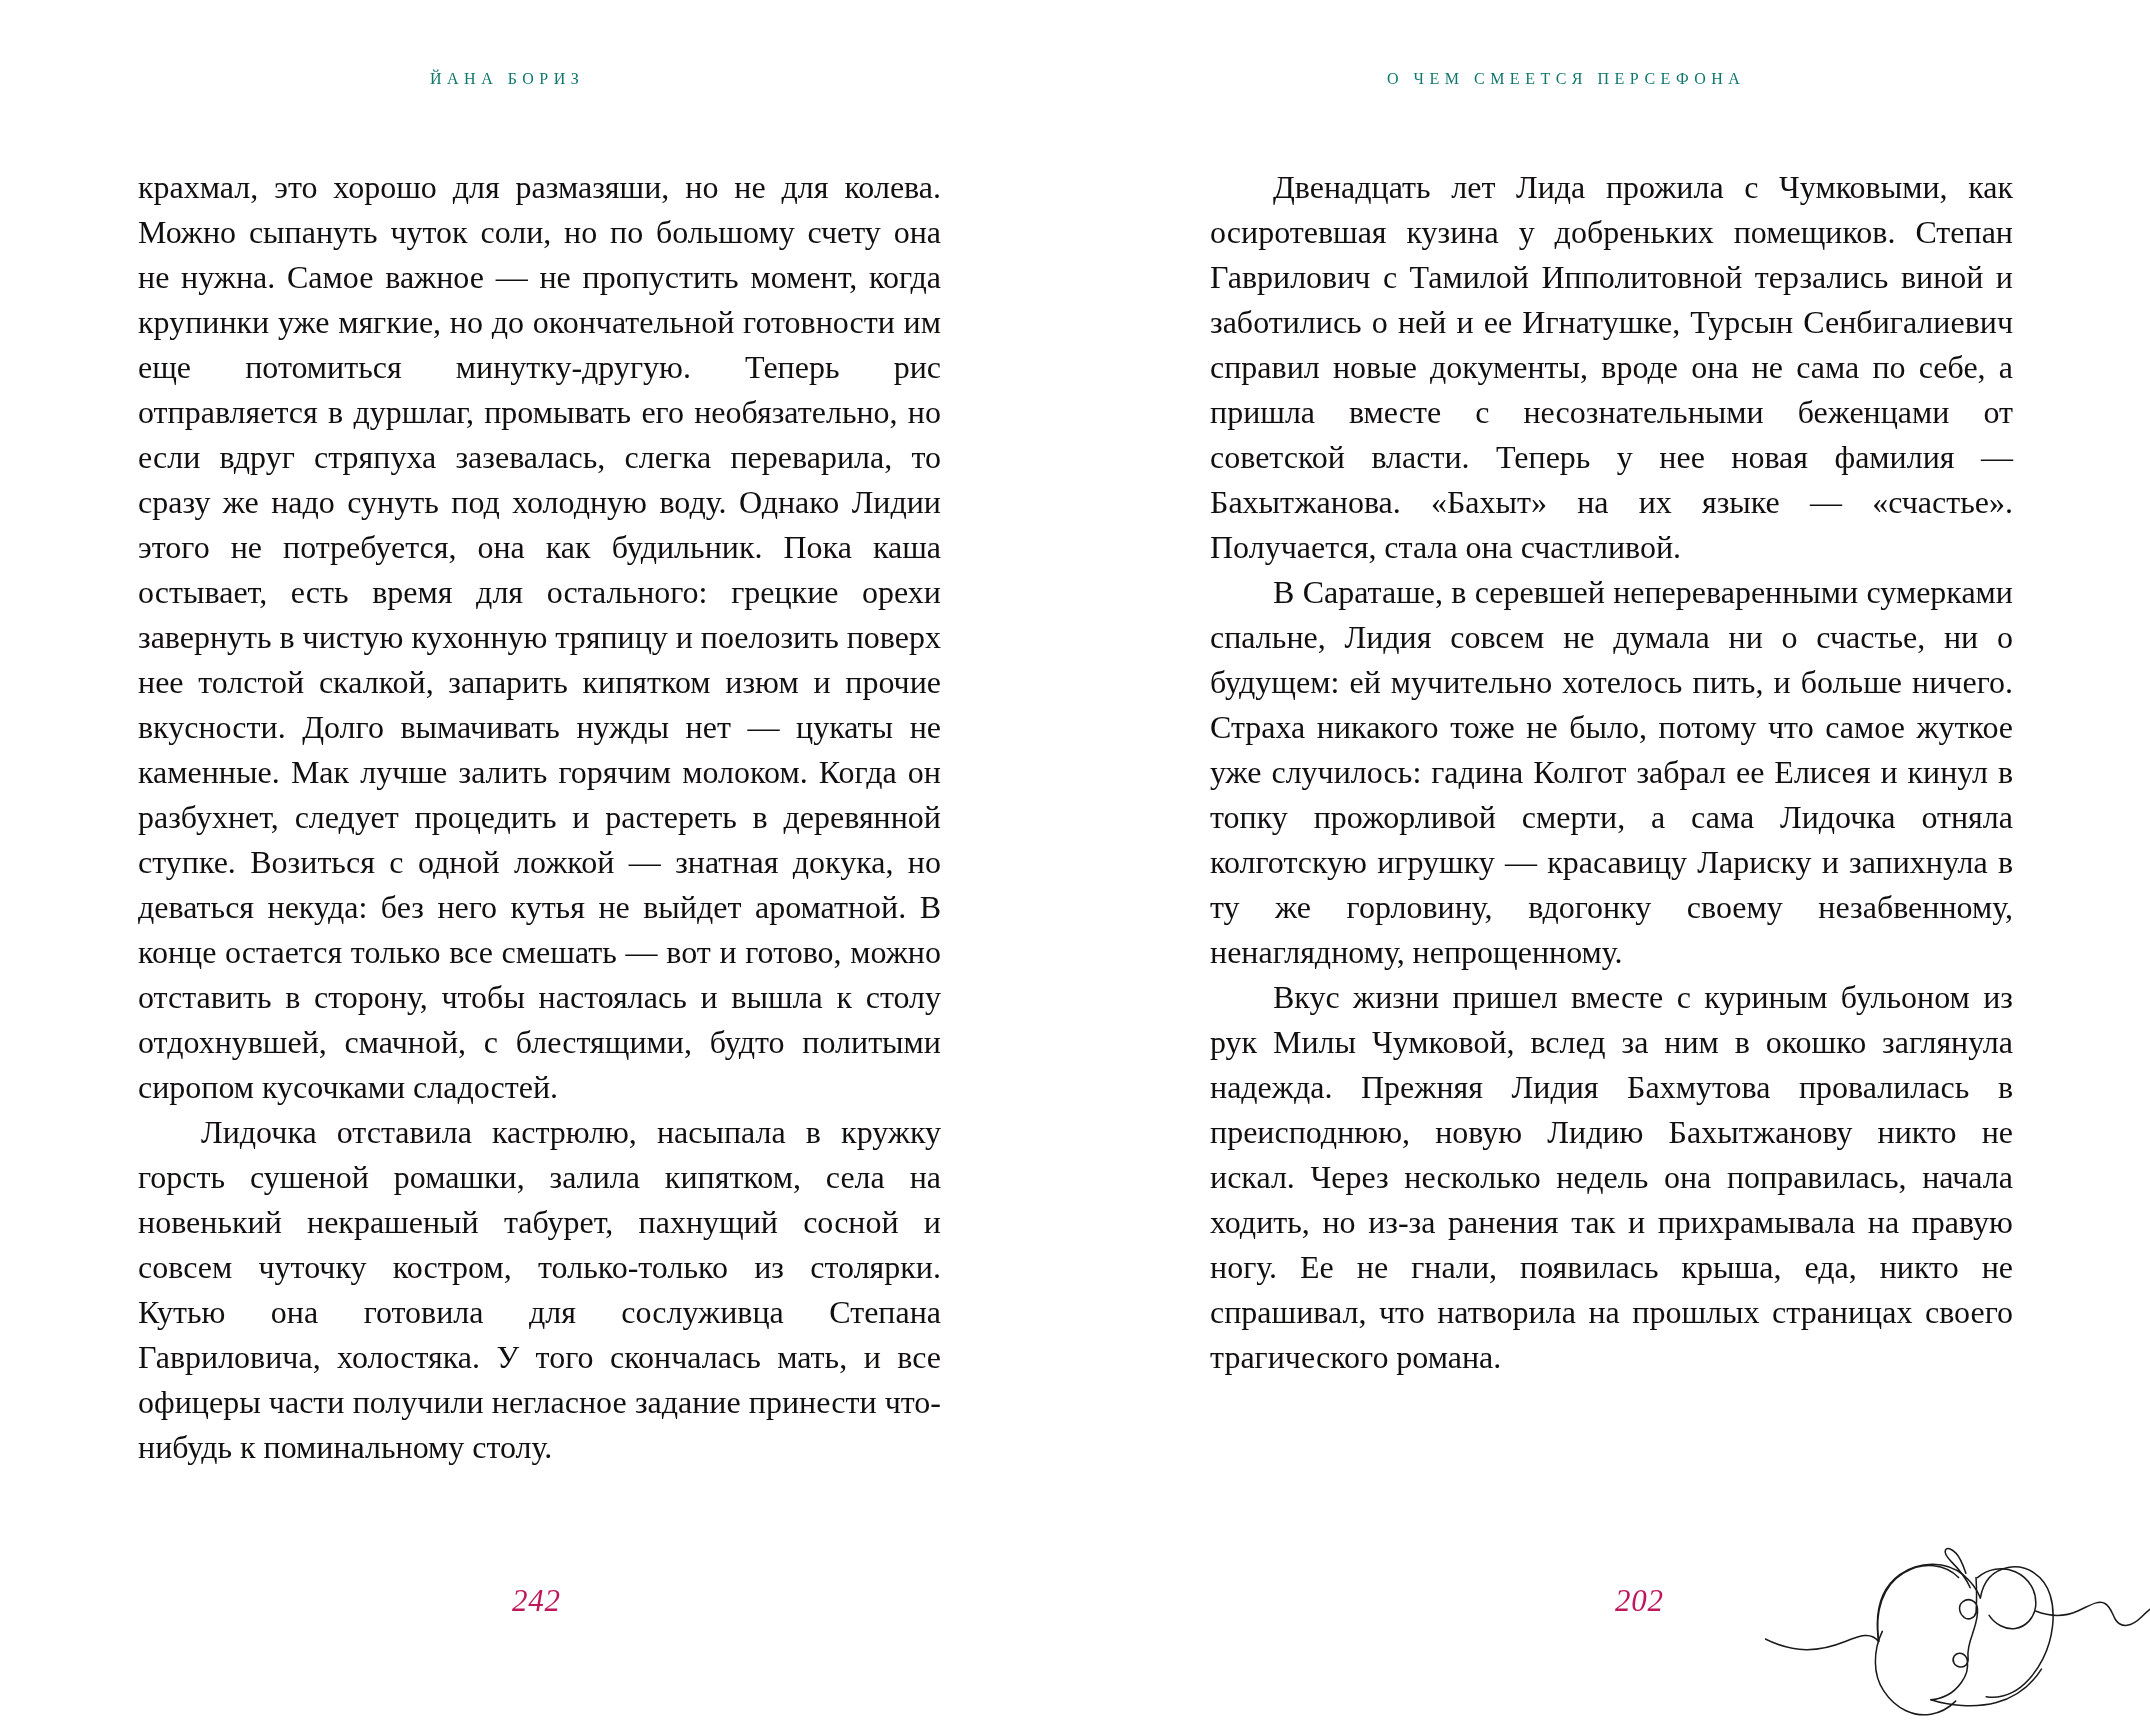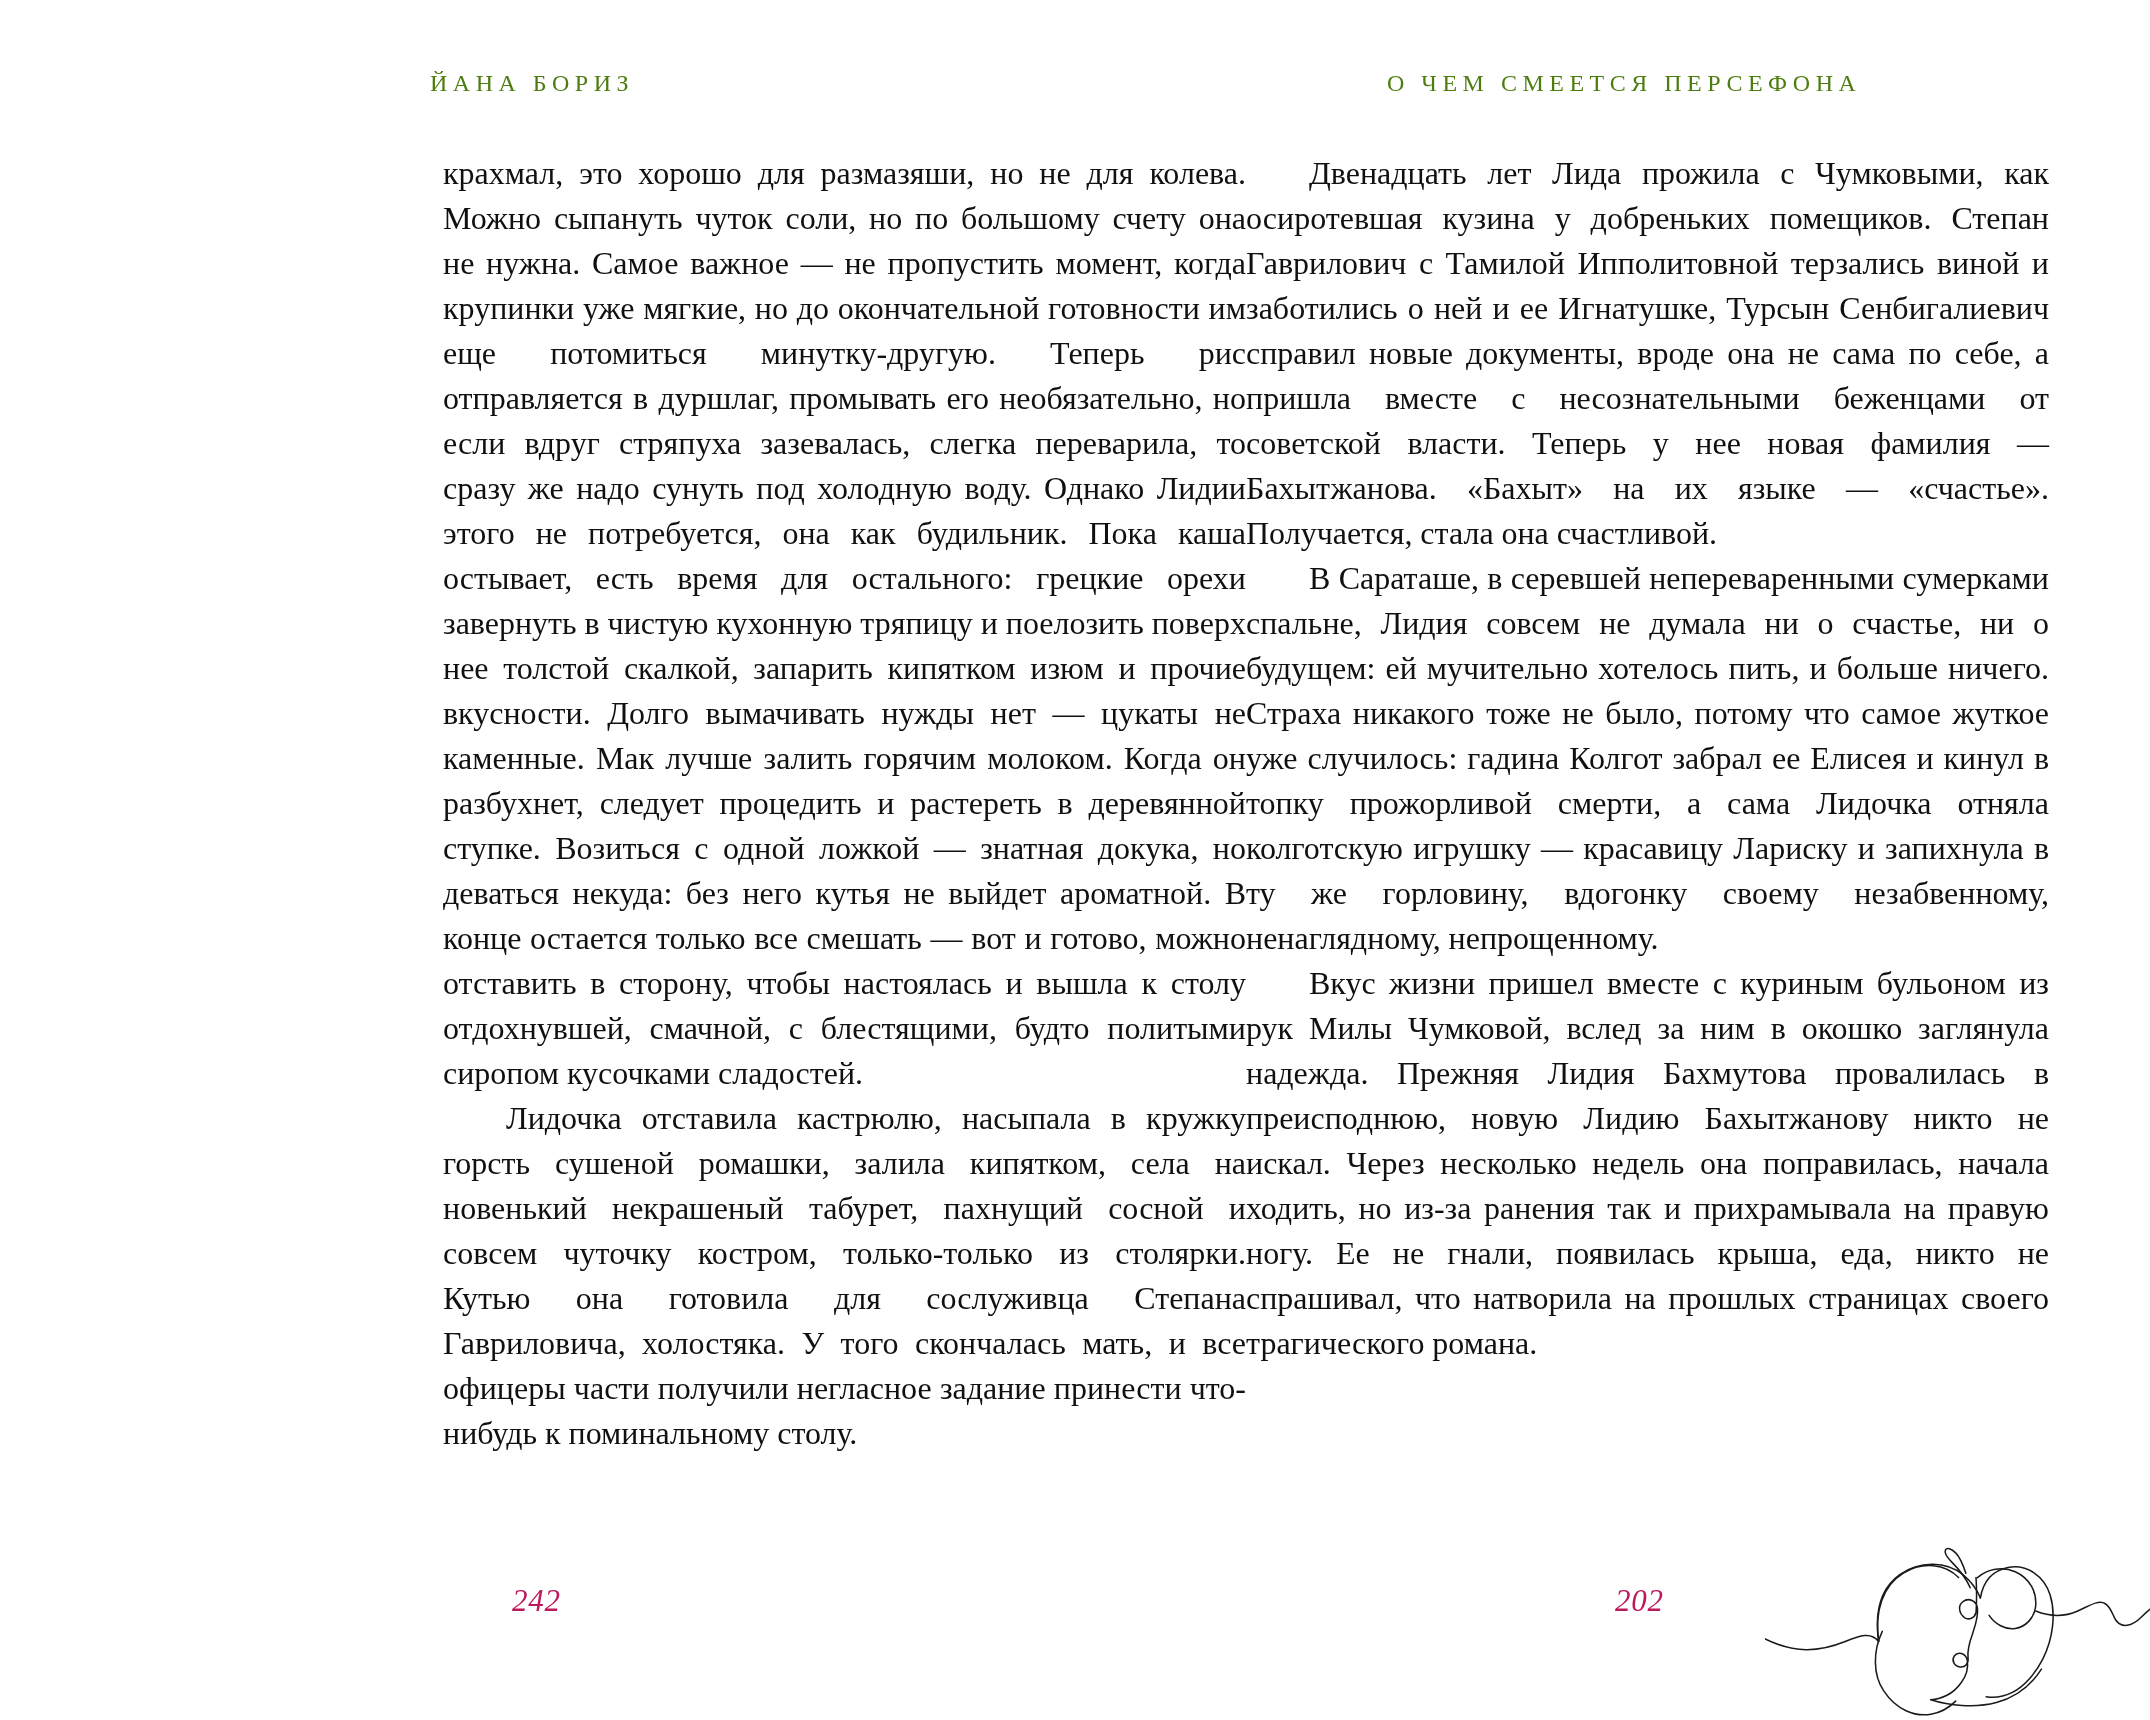--- a/index.html
+++ b/index.html
@@ -16,39 +16,38 @@
     font-family: "Liberation Serif", "DejaVu Serif", serif;
     color: #12100f;
     box-sizing: border-box;
   }
 
   
   .runhead {
     position: absolute;
     top: 70px;
     font-family: "Liberation Serif", "DejaVu Serif", serif;
-    font-size: 24px;
+    font-size: 16px;
     letter-spacing: 5.5px;
-    color: #4d7c0f;
+    color: #0f766e;
     white-space: nowrap;
     text-transform: uppercase;
   }
   .runhead.left  { left: 430px; }
   .runhead.right { left: 1387px; }
 
   
   .columns {
     position: absolute;
-    top: 151px;
+    top: 165px;
     left: 138px;
     width: 1875px;
     height: 1384px;
     display: flex;
-    justify-content: flex-end;
-    margin-left: 36px;
+    justify-content: space-between;
   }
   .col {
     width: 803px;
     box-sizing: border-box;
   }
   .col p {
     margin: 0;
     font-size: 32px;
     line-height: 45px;
     text-align: justify;

